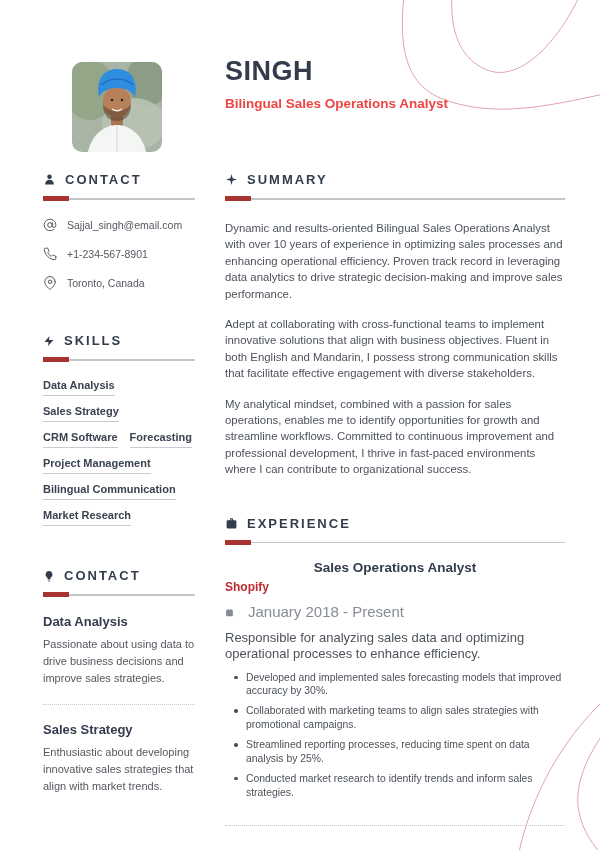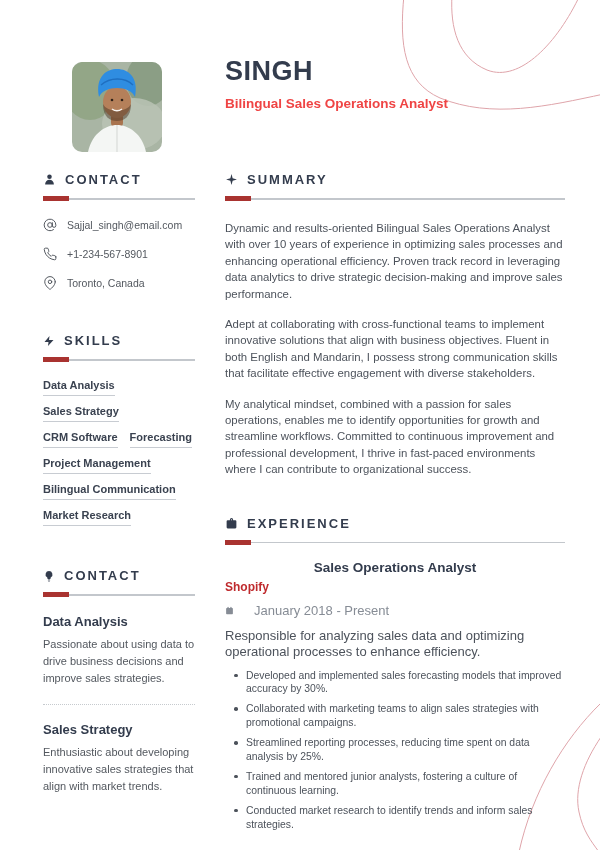--- a/index.html
+++ b/index.html
@@ -49,21 +49,21 @@
   .passion-divider{border-top:1px dotted #c6cace;margin-top:17px;}
 
   
   .para{font-size:11.4px;line-height:16.4px;color:#4c525b;margin-top:14px;}
   .para.first{margin-top:19px;}
 
   
   .exp-sec{margin-top:38px;}
   .role{font-size:13.5px;font-weight:700;color:#333c4d;margin-top:15px;text-align:center;}
   .company{font-size:12px;font-weight:700;color:#bf2b2e;margin-top:5px;}
-  .date-row{display:flex;align-items:center;gap:20px;margin-top:9px;font-size:13px;color:#868c95;}
+  .date-row{display:flex;align-items:center;gap:14px;margin-top:9px;font-size:15px;color:#868c95;}
   .job-desc{margin-top:10px;font-size:13px;line-height:16.4px;color:#4c525b;}
   .bullets{margin:8px 0 0;padding:0;list-style:none;}
   .bullets li{position:relative;padding-left:21px;margin-top:6px;font-size:10.4px;line-height:13.9px;color:#4c525b;}
   .bullets li::before{content:"";position:absolute;left:9px;top:5px;width:3.5px;height:3.5px;border-radius:50%;background:#4c525b;}
   .exp-divider{border-top:1px dotted #c6cace;margin-top:25px;}
 </style>
 </head>
 <body>
 
 <div class="page">
@@ -239,21 +239,20 @@
                 <rect x="14.6" y="2" width="2.4" height="5" rx="1" fill="#868c95"></rect>
               </svg>
           </span>
           <span>January 2018 - Present</span>
         </div>
         <div class="job-desc">Responsible for analyzing sales data and optimizing operational processes to enhance efficiency.</div>
         <ul class="bullets">
           <li>Developed and implemented sales forecasting models that improved accuracy by 30%.</li>
           <li>Collaborated with marketing teams to align sales strategies with promotional campaigns.</li>
           <li>Streamlined reporting processes, reducing time spent on data analysis by 25%.</li>
-          <li>Trained and mentored junior analysts, fostering a culture of continuous learning.</li>
           <li>Conducted market research to identify trends and inform sales strategies.</li>
         </ul>
       </div>
       <div class="exp-divider"></div>
     </div>
   </div>
 
 </div>
 
 </body></html>

